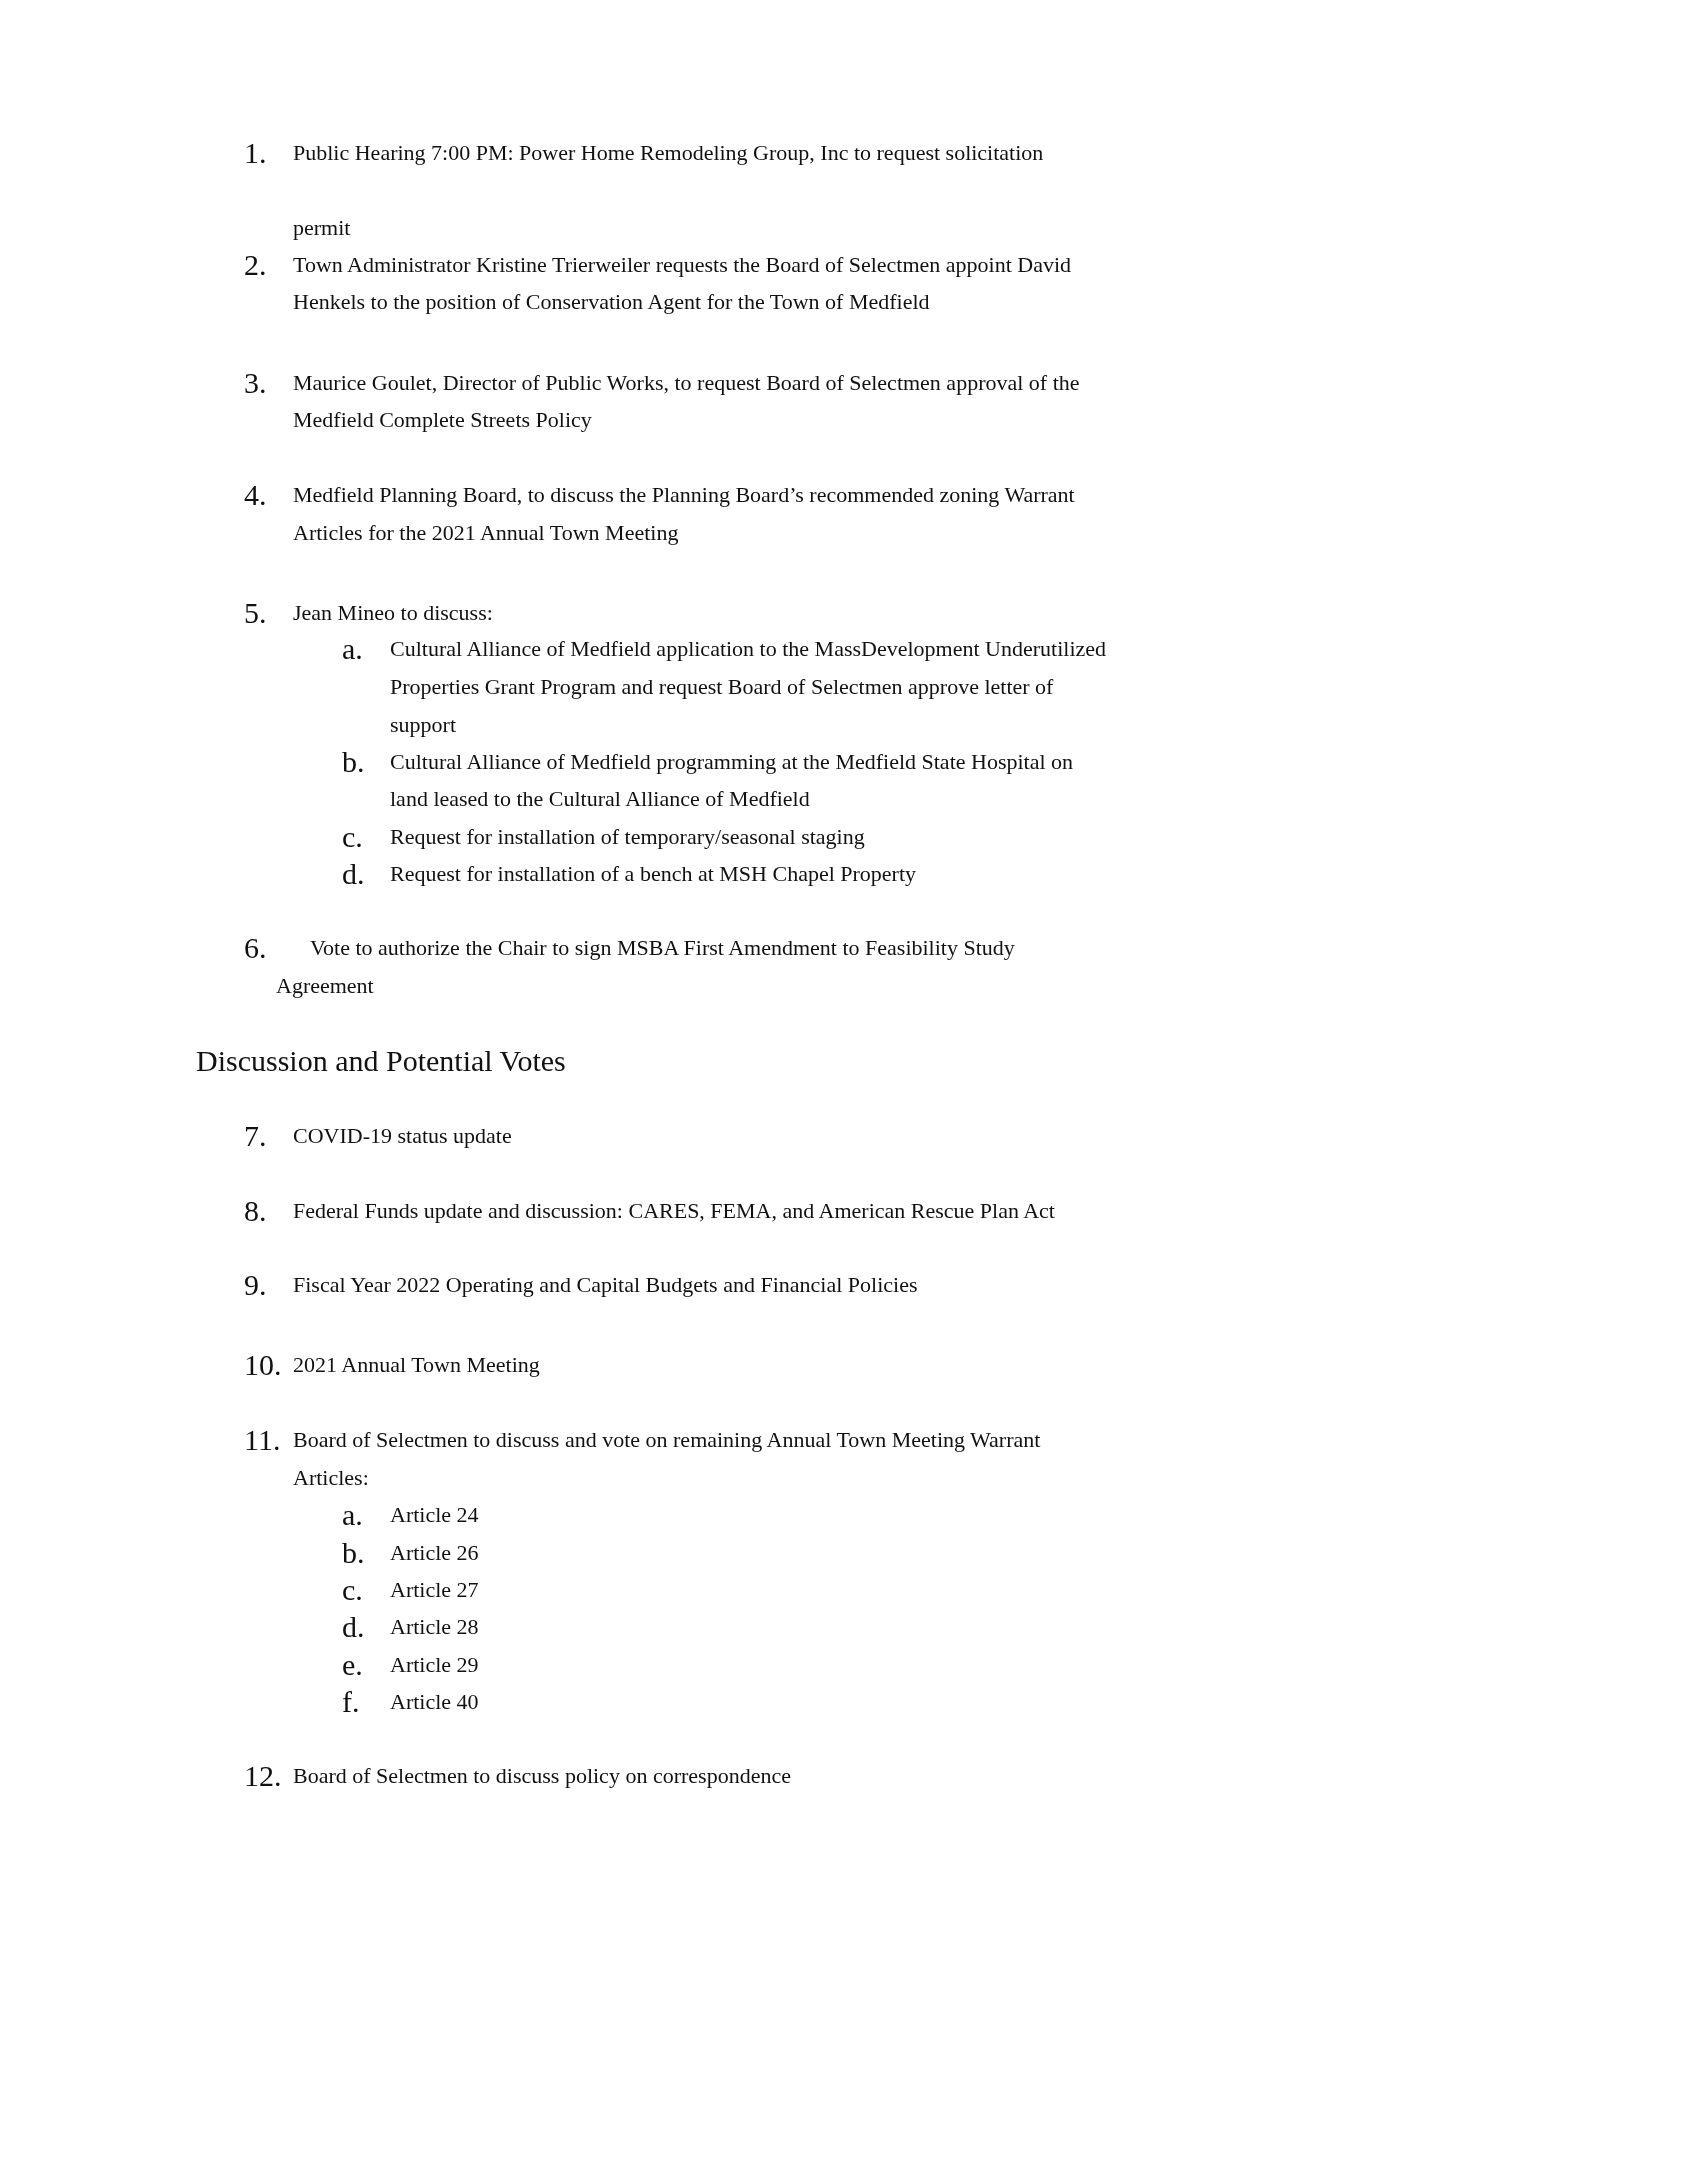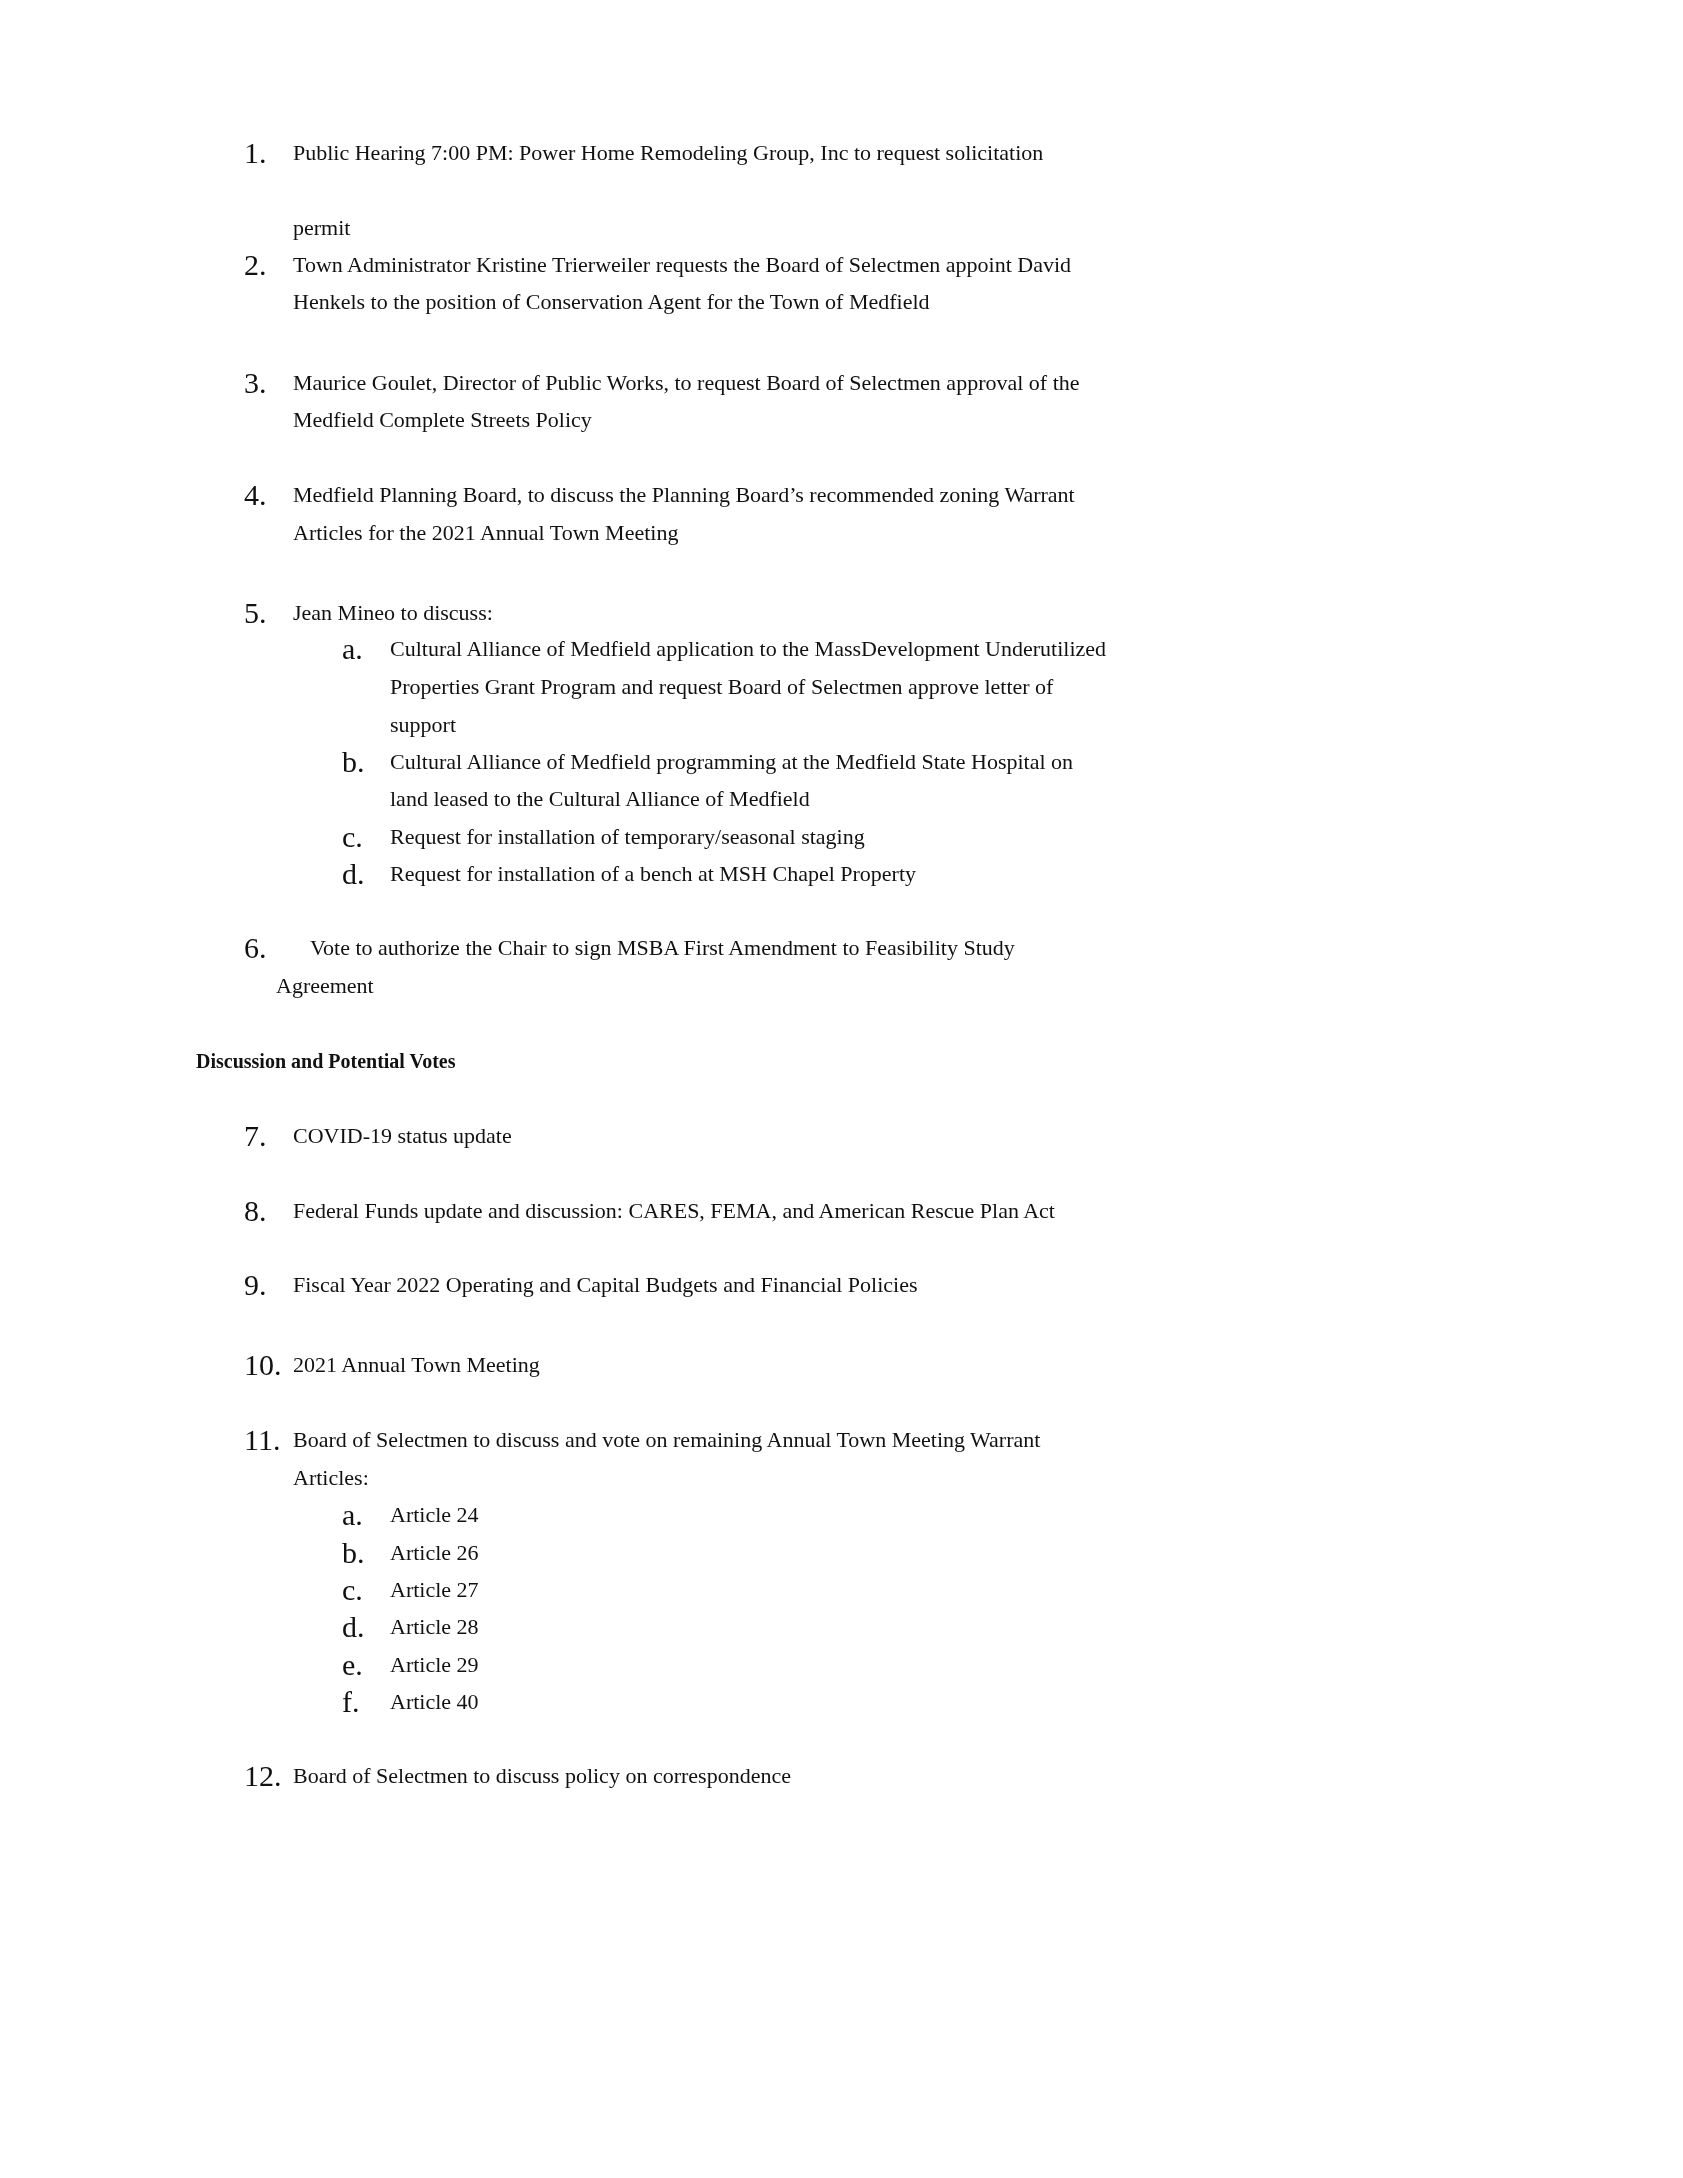--- a/index.html
+++ b/index.html
@@ -1,20 +1,20 @@
 <!DOCTYPE html>
 <html><head>
 <meta charset="utf-8">
 <style>
   html, body { margin: 0; padding: 0; background: #ffffff; }
   body { width: 1683px; height: 2178px; position: relative; overflow: hidden;
          font-family: "Liberation Serif", "DejaVu Serif", serif; color: #111111; }
   .line { position: absolute; font-size: 22px; line-height: 38px; white-space: nowrap; transform: translateY(-50%); }
   .num { position: absolute; font-size: 30px; line-height: 38px; white-space: nowrap; transform: translateY(-50%); }
-  .heading { position: absolute; font-size: 20px; font-weight: bold; line-height: 38px; white-space: nowrap; transform: translateY(-50%); }
+  .heading { position: absolute; font-size: 30px; font-weight: normal; line-height: 38px; white-space: nowrap; transform: translateY(-50%); }
 </style>
 </head>
 <body>
 
 <div>
   <span class="num" style="left:244px; top:153px;">1.</span>
   <span class="line" style="left:293px; top:153px;">Public Hearing 7:00 PM: Power Home Remodeling Group, Inc to request solicitation</span>
   <span class="line" style="left:293px; top:191px;margin-top:37px;">permit</span>
 </div>
 

